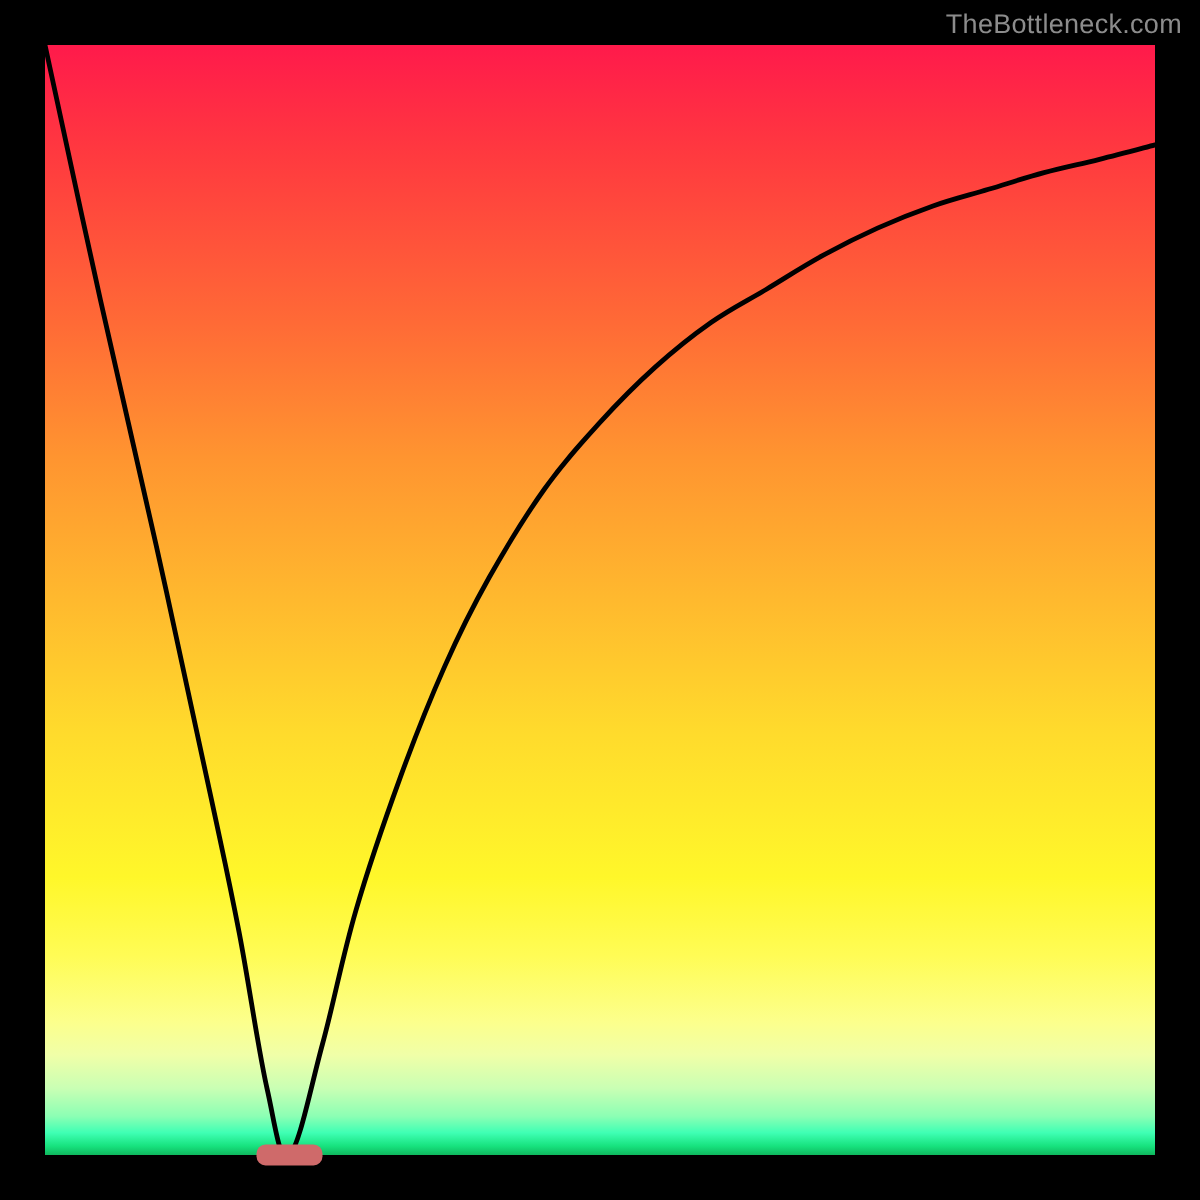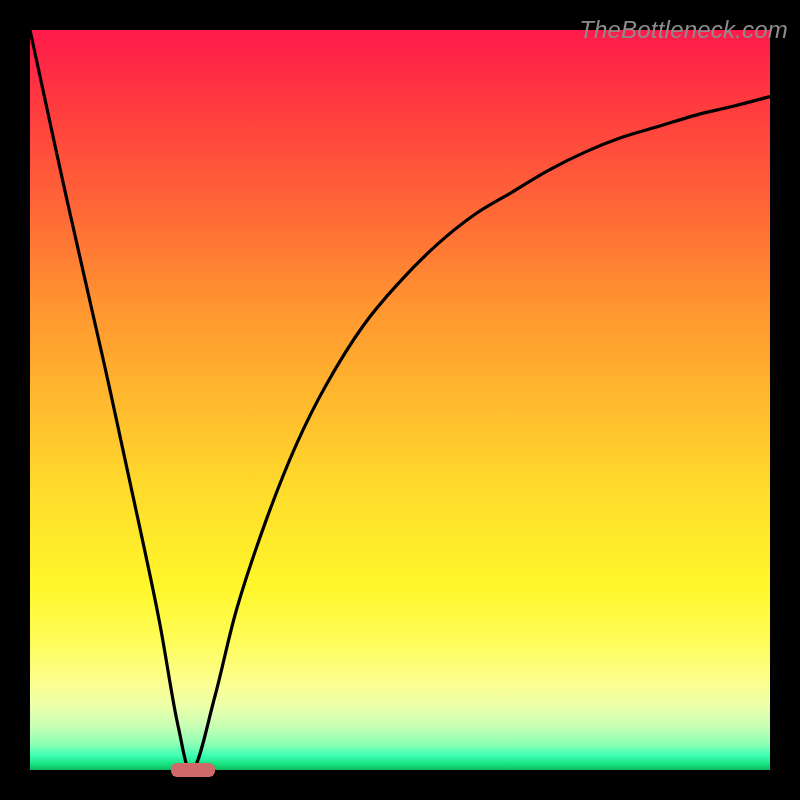--- a/index.html
+++ b/index.html
@@ -43,27 +43,26 @@
   }
   .curve-svg {
     position: absolute;
     left: 0;
     top: 0;
     width: 740px;
     height: 740px;
   }
   .watermark {
     position: absolute;
-    top: 16px;
+    top: 6px;
     right: 12px;
     color: #8c8c8c;
-    font-size: 24px;
+    font-size: 18px;
     font-weight: 500;
     letter-spacing: 0.2px;
-    font-style: italic;
   }
   .marker {
     position: absolute;
     background: #cf6a6a;
     border-radius: 6px;
   }
 </style>
 </head>
 <body>
 

